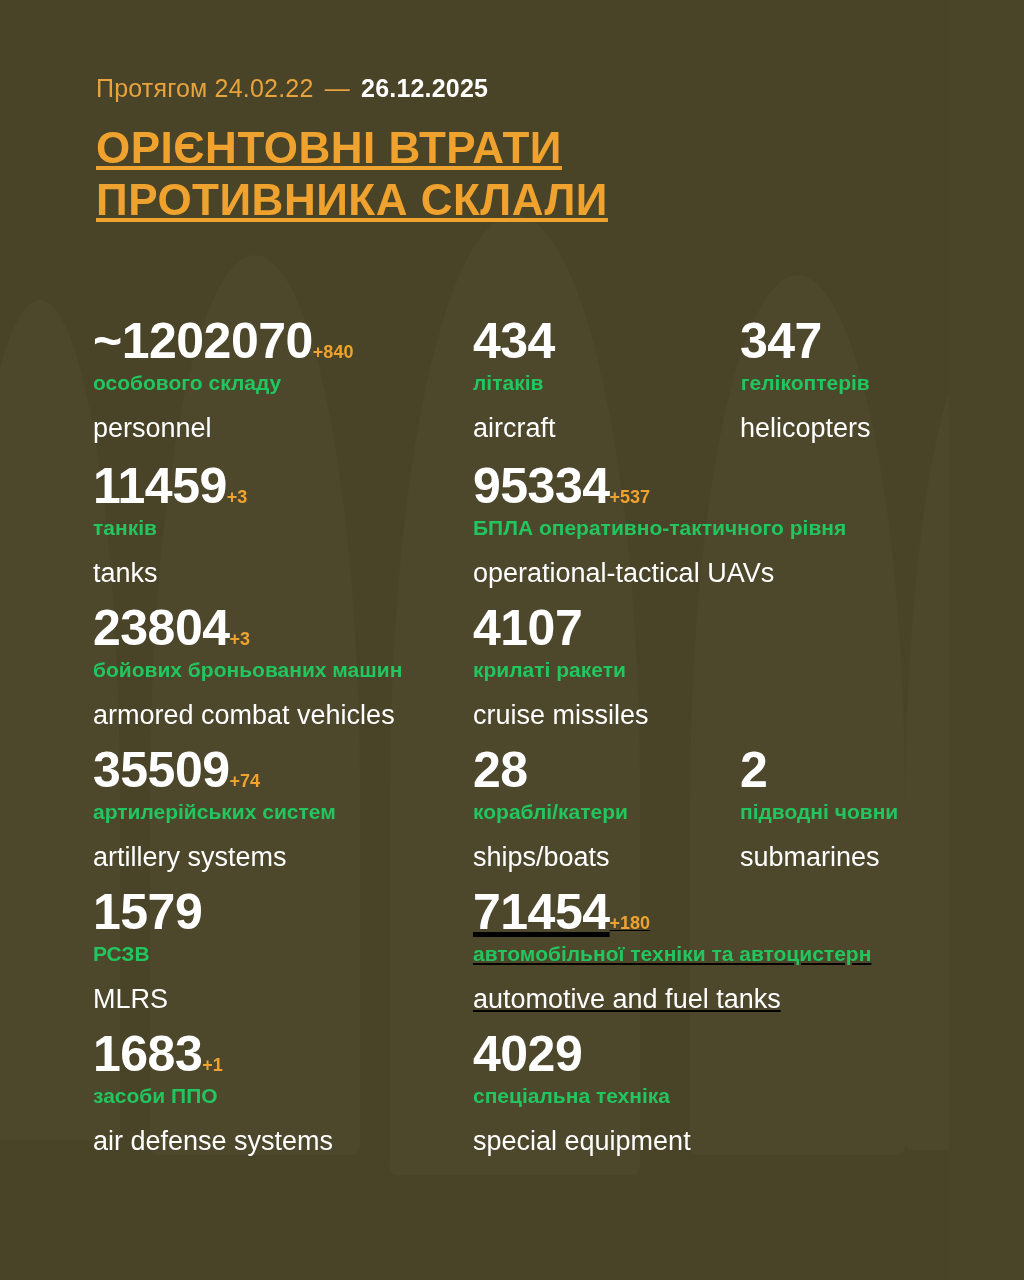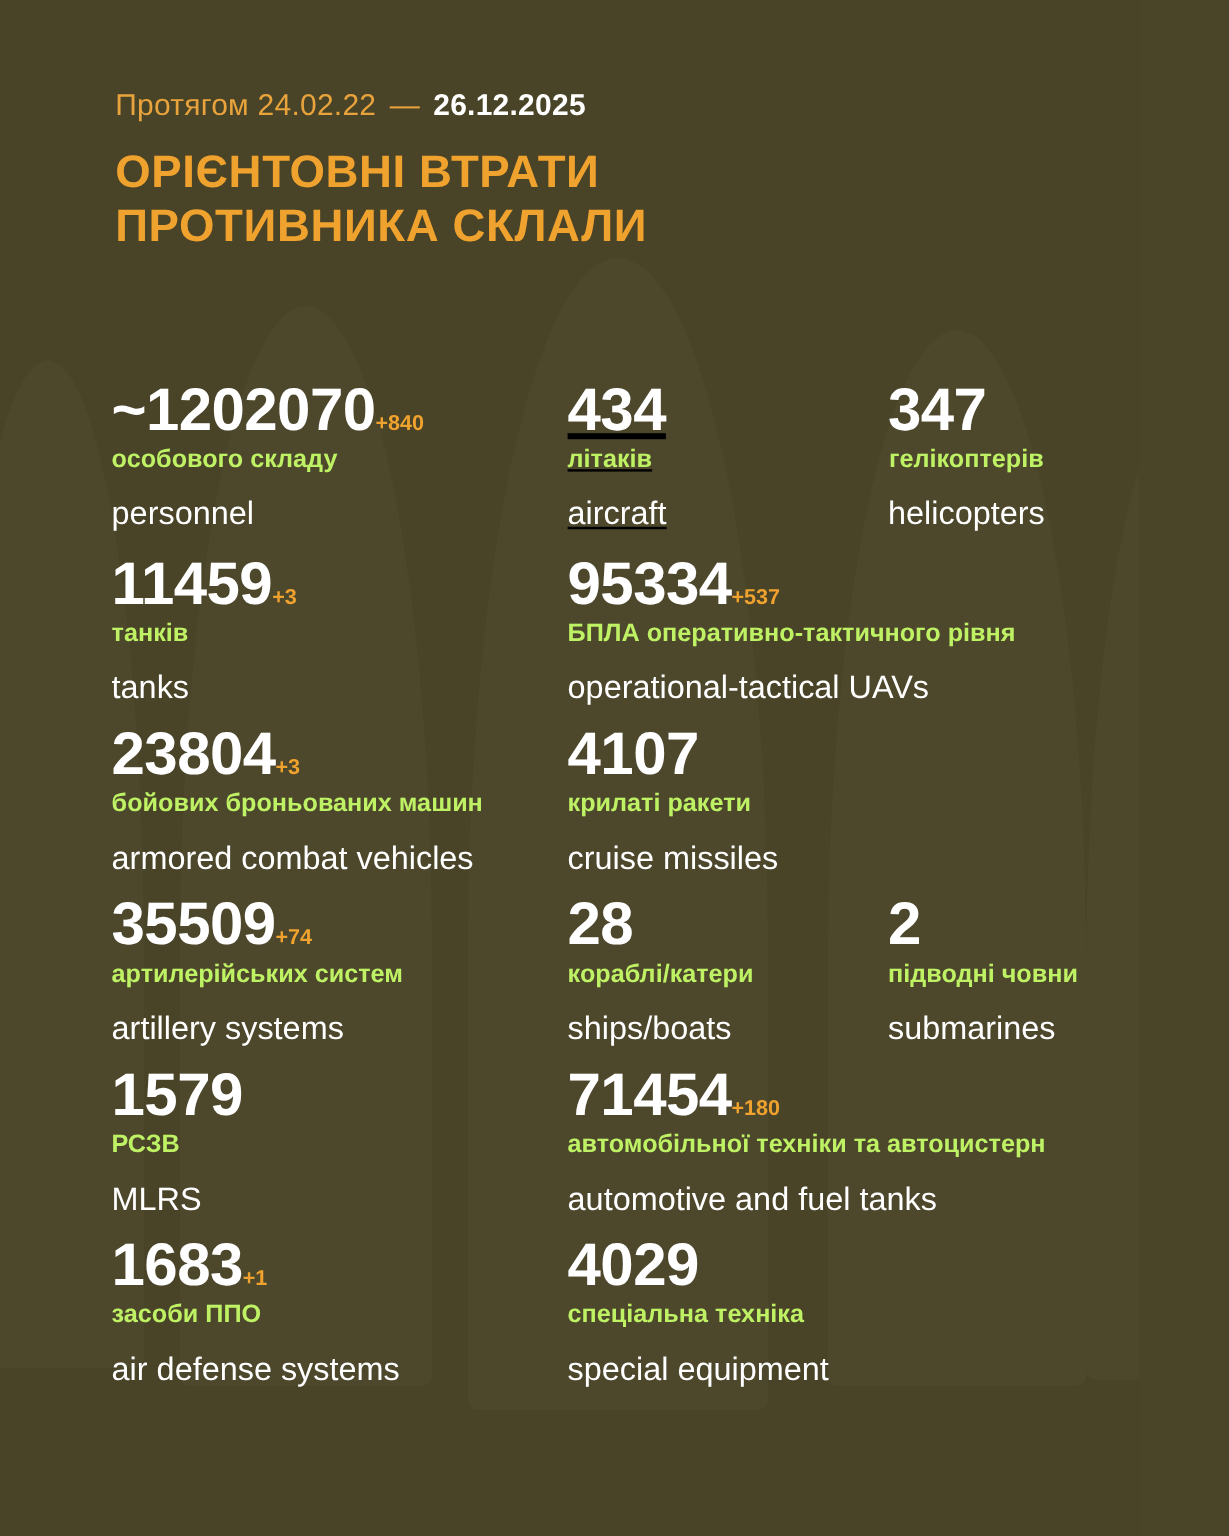--- a/index.html
+++ b/index.html
@@ -55,25 +55,26 @@
   .period .date-end {
     color: #ffffff;
     font-weight: bold;
   }
 
   .title {
     position: absolute;
     left: 96px;
     top: 122px;
     color: #f0a22e;
-    font-size: 38px;
+    font-size: 44px;
     font-weight: bold;
     line-height: 1.18;
     letter-spacing: 0.5px;
     text-transform: uppercase;
+    text-decoration: underline;
   }
   .title div { white-space: nowrap; }
 
   .grid {
     position: absolute;
     left: 0;
     top: 316px;
     width: 1024px;
   }
 
@@ -102,21 +103,21 @@
     letter-spacing: -0.5px;
     line-height: 1.02;
   }
   .delta {
     color: #f0a22e;
     font-size: 18px;
     font-weight: bold;
     letter-spacing: 0px;
   }
   .label-ua {
-    color: #bef264;
+    color: #22c55e;
     font-size: 21px;
     font-weight: bold;
     margin-top: 4px;
     line-height: 1.15;
     white-space: nowrap;
   }
   .label-en {
     color: #ffffff;
     font-size: 27px;
     margin-top: 18px;
@@ -205,21 +206,21 @@
             <span class="delta">+1</span>
           </div>
           <div class="label-ua">засоби ППО</div>
           <div class="label-en">air defense systems</div>
         </div>
 
       </div>
 
       <div class="col col-2">
 
-        <div class="item" style="top:0px;text-decoration:underline;">
+        <div class="item" style="top:0px;">
           <div class="num-line">
             <span class="num">434</span>
             <span class="delta"></span>
           </div>
           <div class="label-ua">літаків</div>
           <div class="label-en">aircraft</div>
         </div>
 
         <div class="item" style="top:145px;">
           <div class="num-line">
@@ -241,21 +242,21 @@
 
         <div class="item" style="top:429px;">
           <div class="num-line">
             <span class="num">28</span>
             <span class="delta"></span>
           </div>
           <div class="label-ua">кораблі/катери</div>
           <div class="label-en">ships/boats</div>
         </div>
 
-        <div class="item" style="top:571px;">
+        <div class="item" style="top:571px;text-decoration:underline;">
           <div class="num-line">
             <span class="num">71454</span>
             <span class="delta">+180</span>
           </div>
           <div class="label-ua">автомобільної техніки та автоцистерн</div>
           <div class="label-en">automotive and fuel tanks</div>
         </div>
 
         <div class="item" style="top:713px;">
           <div class="num-line">

